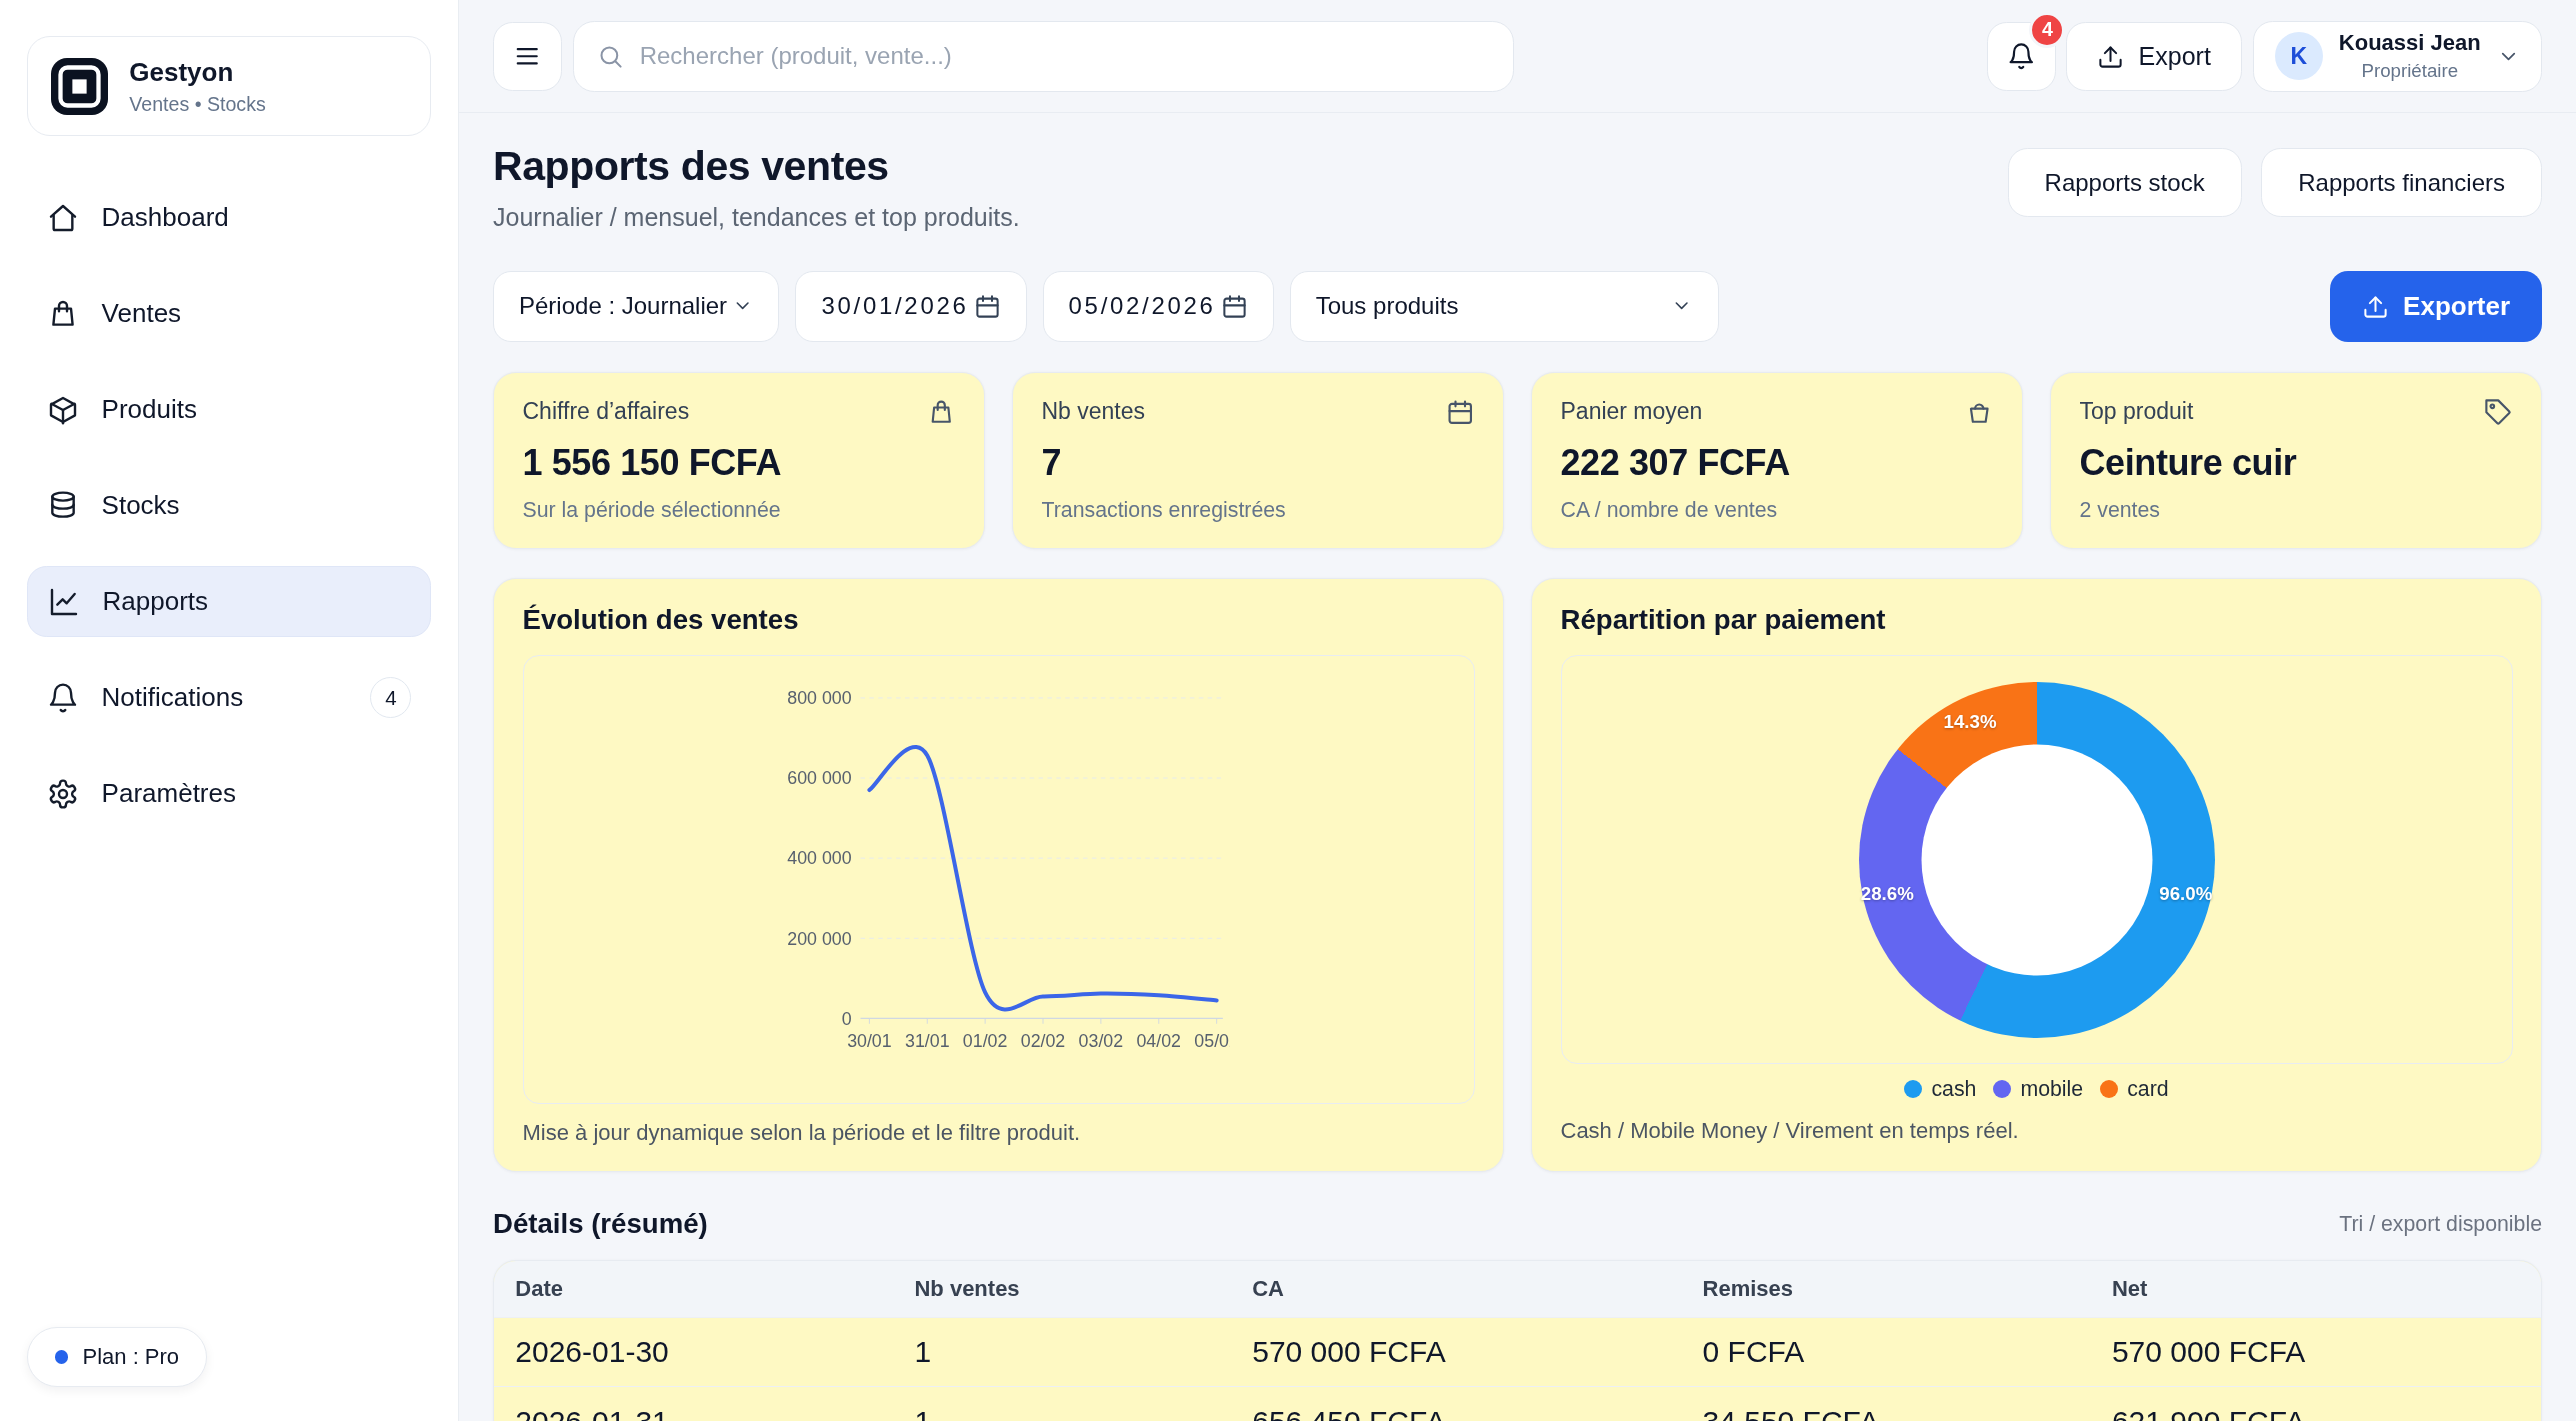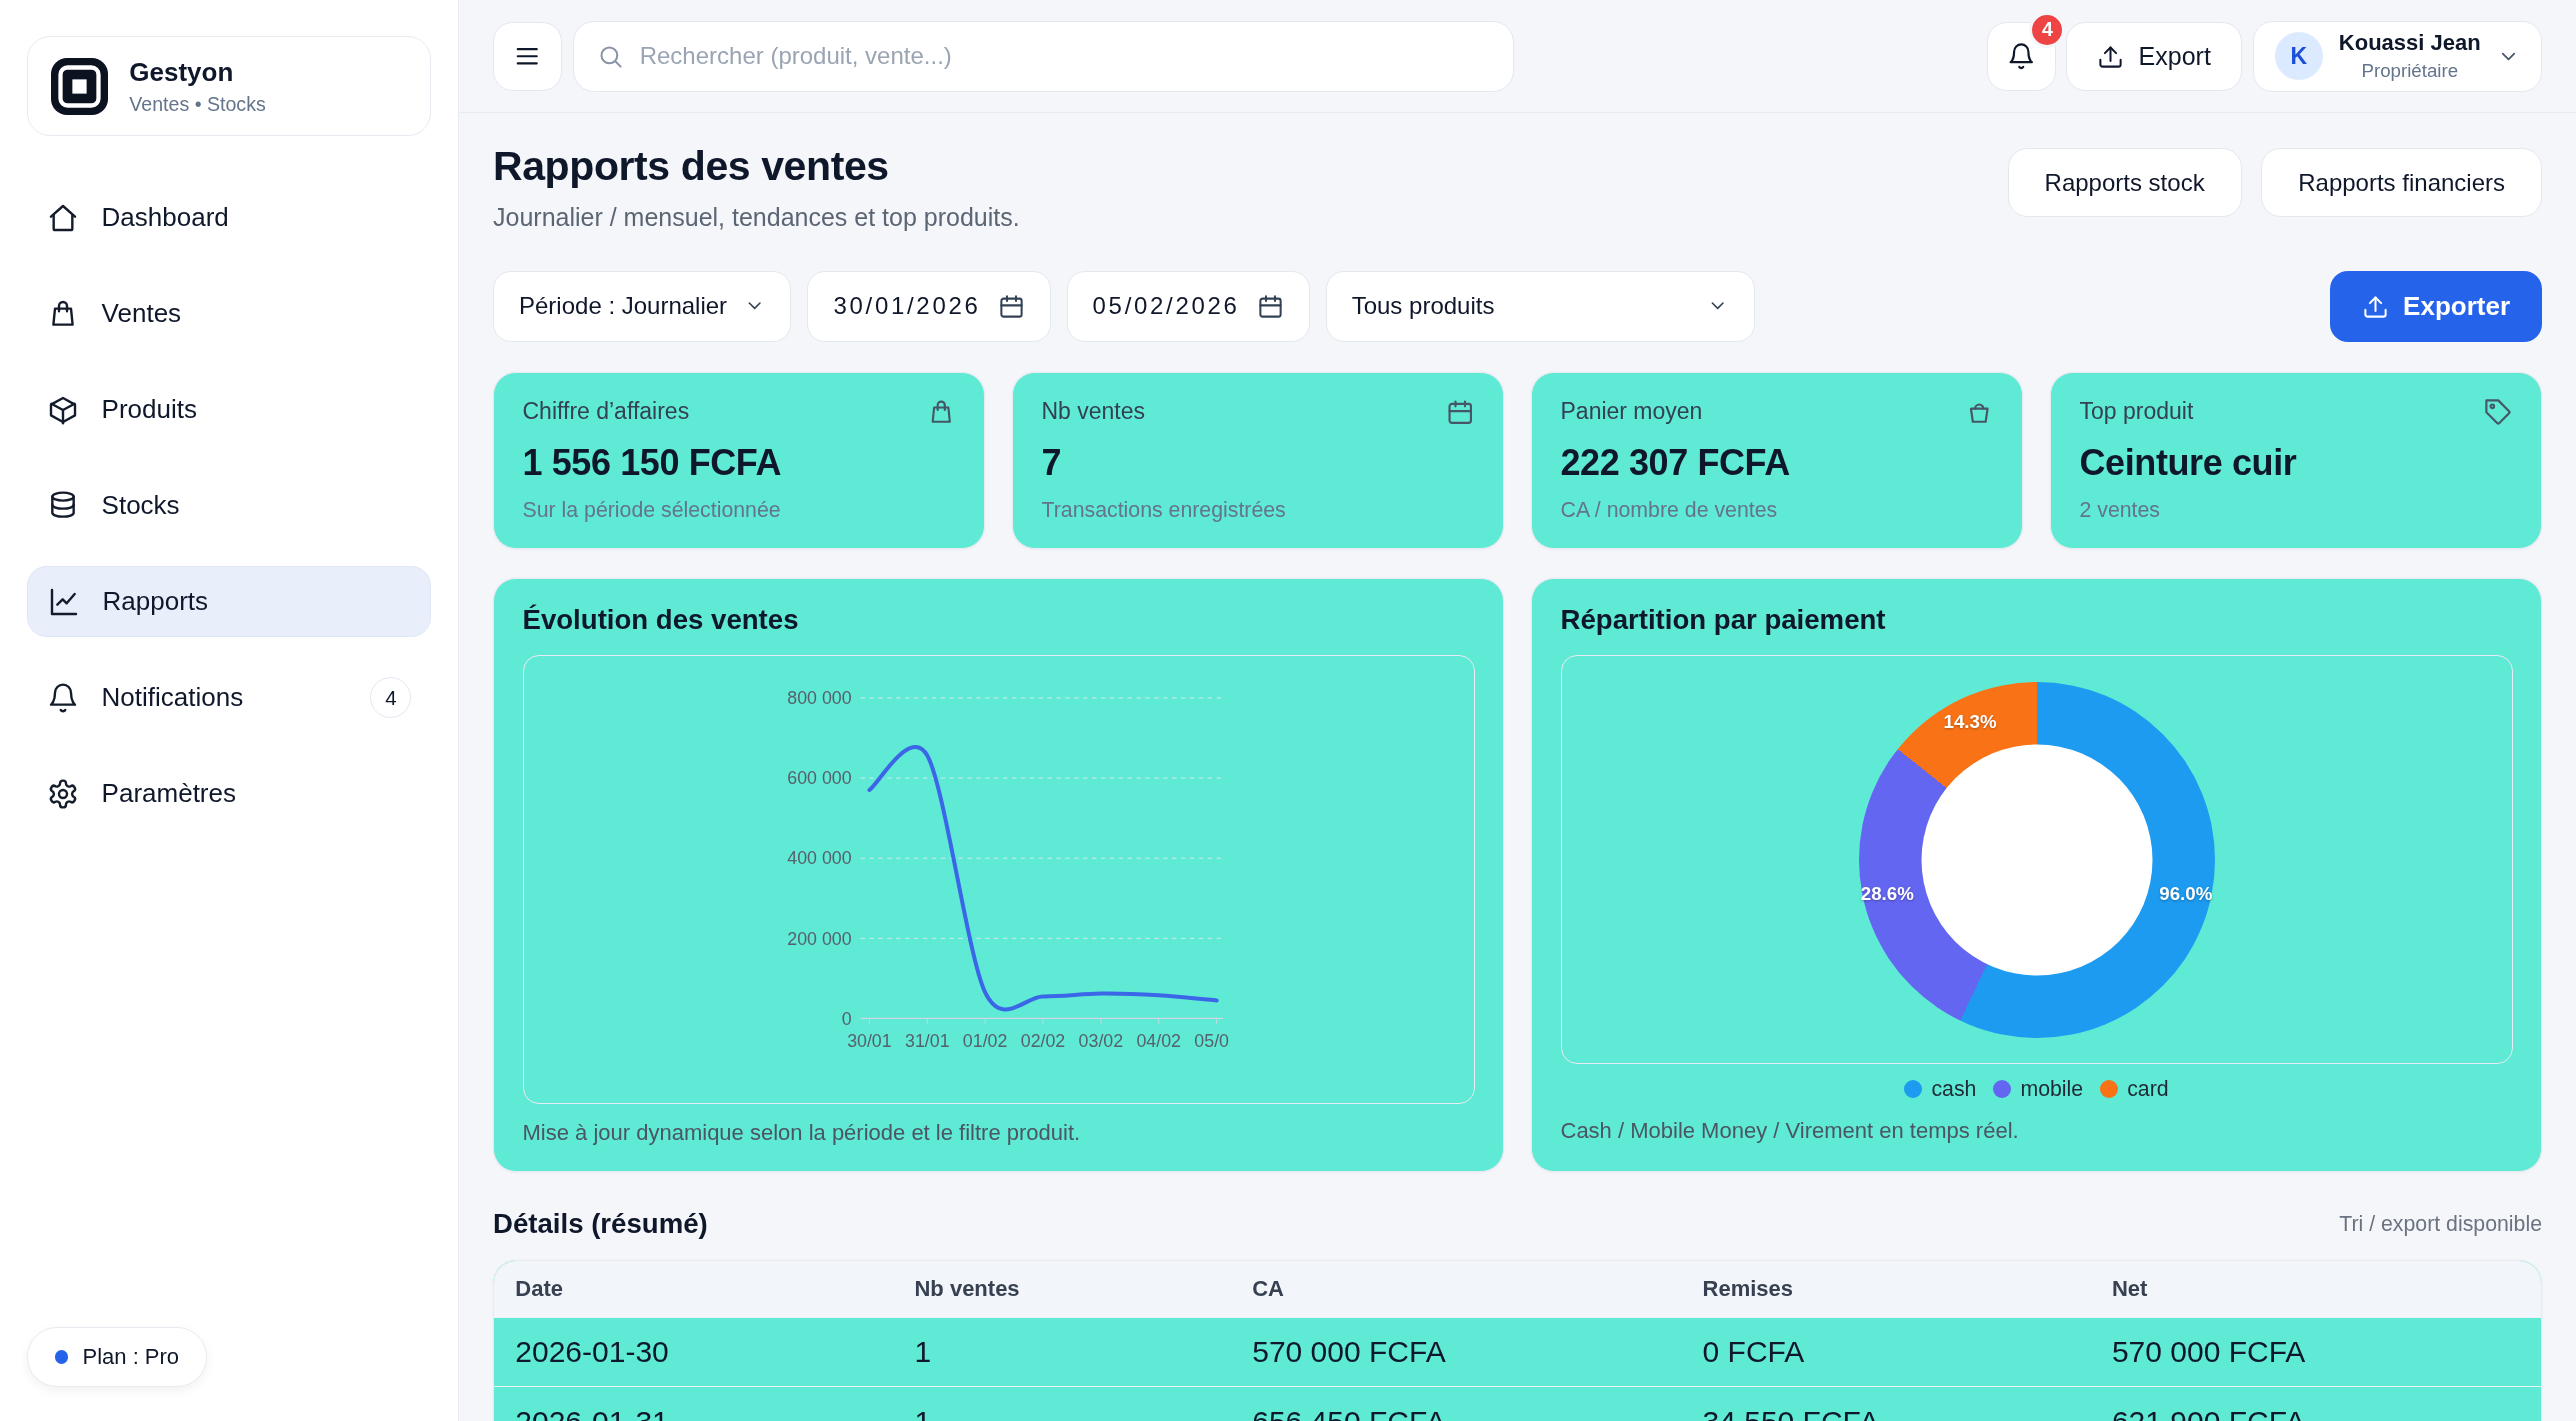--- a/index.html
+++ b/index.html
@@ -44,30 +44,30 @@
 
   
   .content{padding:30px 34px 0;flex:1;overflow:hidden}
   .page-head{display:flex;align-items:flex-start;justify-content:space-between}
   .page-title{font-size:41px;font-weight:700;letter-spacing:-0.4px}
   .page-sub{font-size:25px;color:#5b6573;margin-top:12.5px}
   .head-actions{display:flex;gap:19.6px;margin-top:5.3px}
   .pill-btn{height:69px;background:#fff;border:0.9px solid #e3e8ef;border-radius:19.6px;padding:0 36px;font-size:24px;font-weight:500;display:flex;align-items:center;cursor:pointer;font-family:inherit;color:#0f172a}
 
   .filters{display:flex;gap:16px;margin-top:39px;align-items:center}
-  .control{height:71px;background:#fff;border:0.9px solid #e3e8ef;border-radius:18px;display:flex;align-items:center;gap:17px;padding:0 25px;font-size:24px;cursor:pointer}
+  .control{height:71px;background:#fff;border:0.9px solid #e3e8ef;border-radius:18px;display:flex;align-items:center;gap:5px;padding:0 25px;font-size:24px;cursor:pointer}
   .control .chev{width:21.3px;height:21.3px;color:#334155}
   .control .cal{width:27px;height:27px;color:#334155}
   .control.date{letter-spacing:2.7px}
   .control.product{width:429px;justify-content:space-between}
   .filters-spacer{flex:1}
   .primary-btn{height:71px;background:#2563eb;color:#fff;border:none;border-radius:18px;display:flex;align-items:center;gap:14.2px;padding:0 32px;font-size:26px;font-weight:600;cursor:pointer;font-family:inherit}
   .primary-btn .icon{width:27px;height:27px;color:#fff}
 
-  .card{background:#5eead4;border:0.9px solid #e7ebf1;border-radius:23px;box-shadow:0 0.9px 2.7px rgba(15,23,42,.04)}
+  .card{background:#fef9c3;border:0.9px solid #e7ebf1;border-radius:23px;box-shadow:0 0.9px 2.7px rgba(15,23,42,.04)}
   .kpis{display:grid;grid-template-columns:repeat(4,1fr);gap:27px;margin-top:30px}
   .kpi{padding:25px 28.5px}
   .kpi-top{display:flex;align-items:center;justify-content:space-between}
   .kpi-label{font-size:23px;color:#334155}
   .kpi .icon{width:28.5px;height:28.5px;color:#475569}
   .kpi-value{font-size:36px;font-weight:700;margin-top:16px;letter-spacing:-0.4px}
   .kpi-sub{font-size:21.3px;color:#64748b;margin-top:14.2px}
 
   .charts{display:grid;grid-template-columns:1fr 1fr;gap:27px;margin-top:28.5px}
   .chart-card{padding:25px 28.5px}

